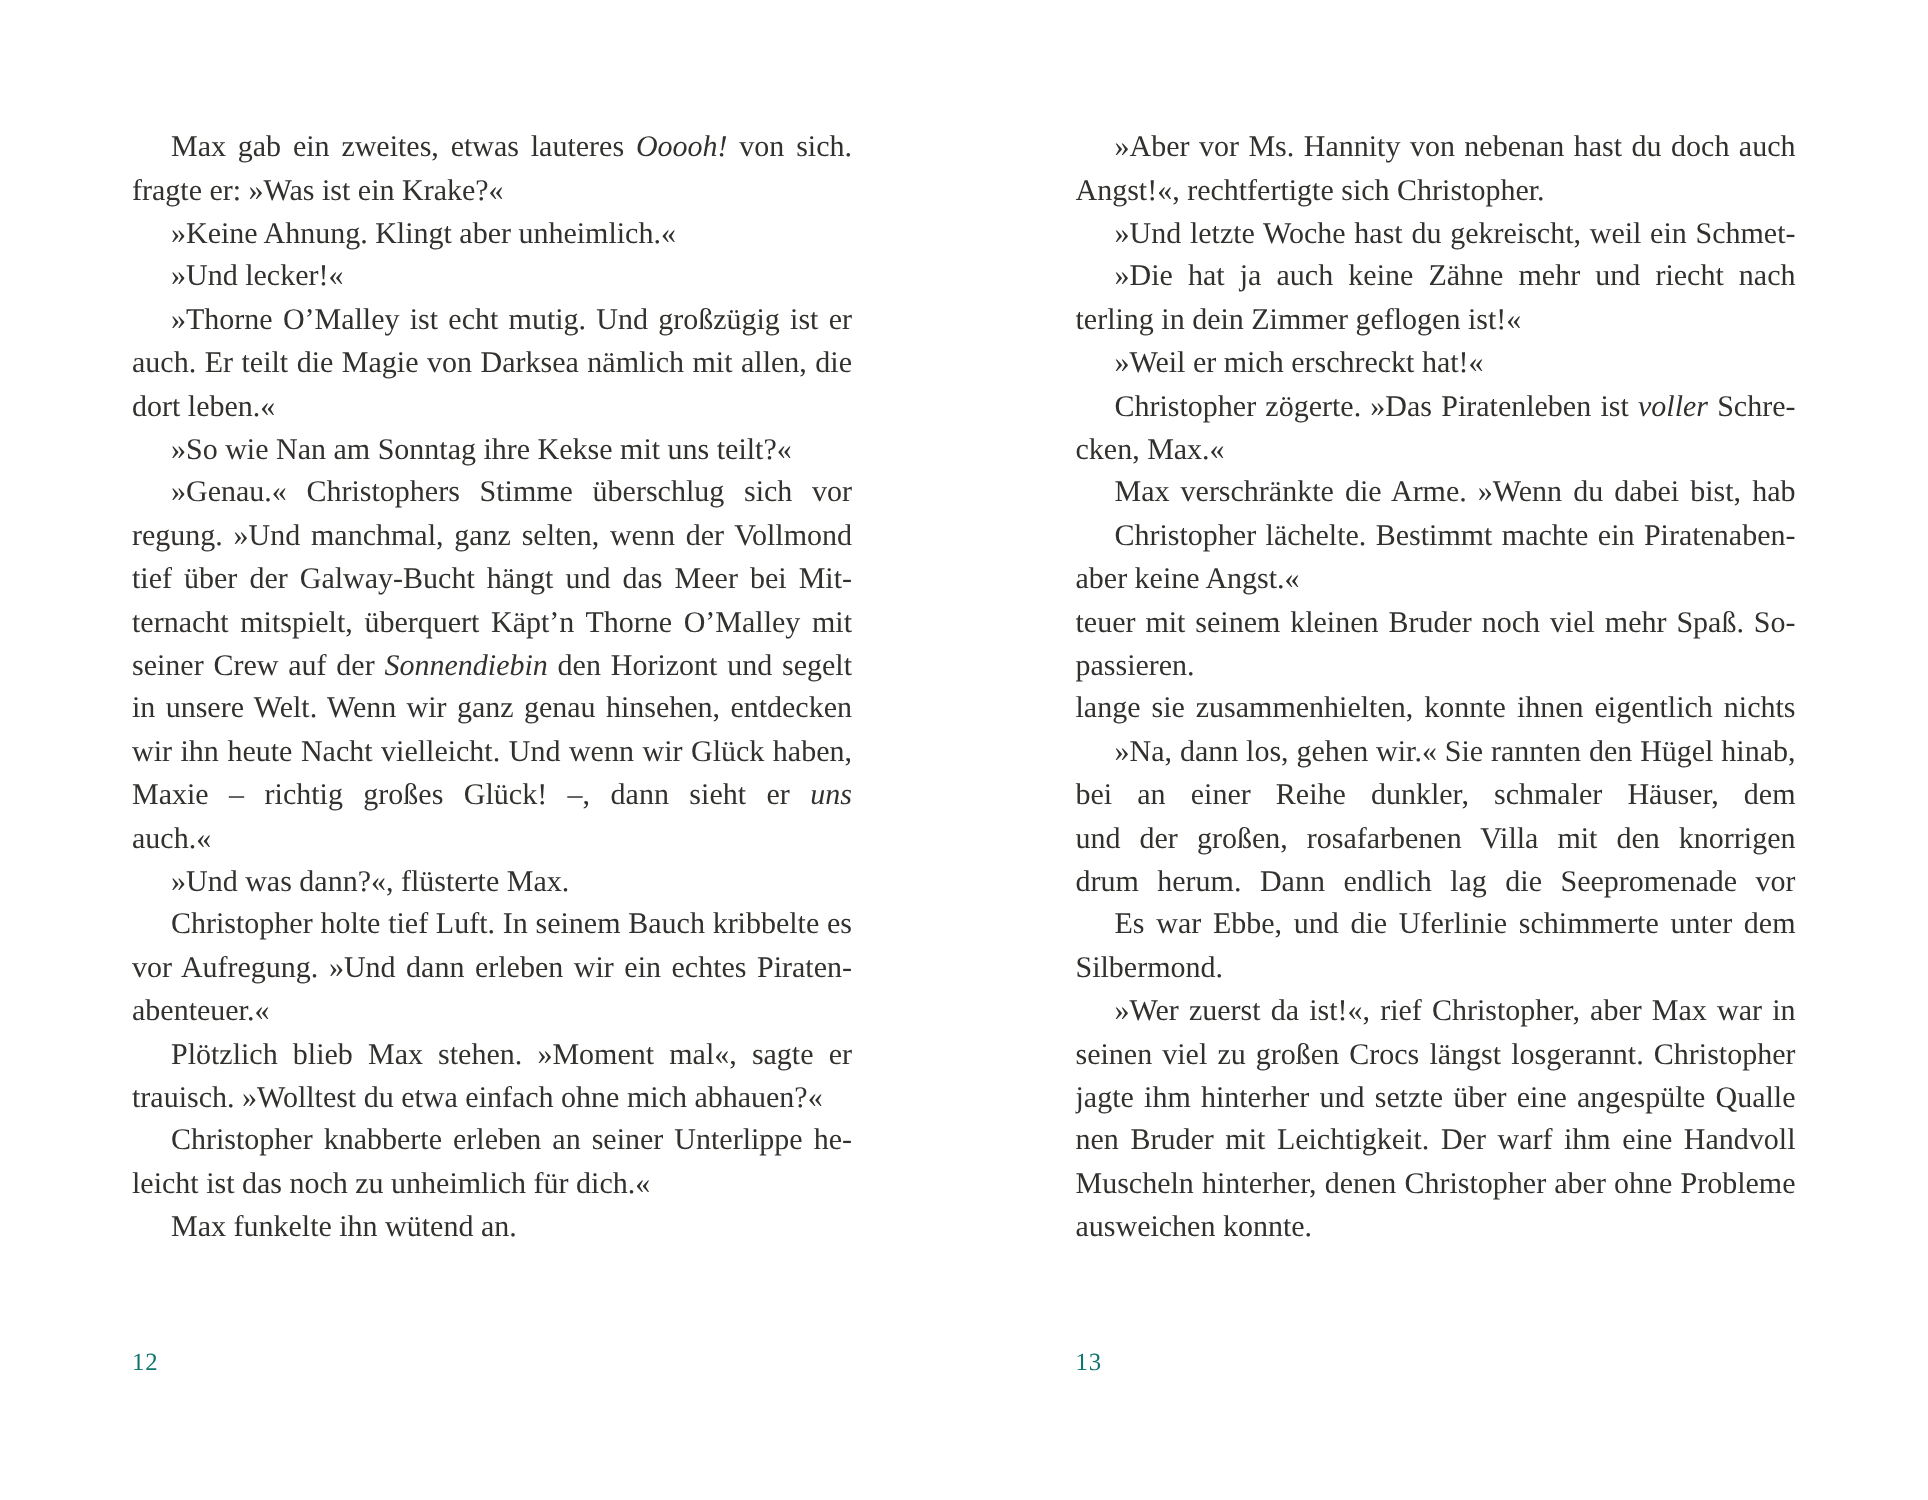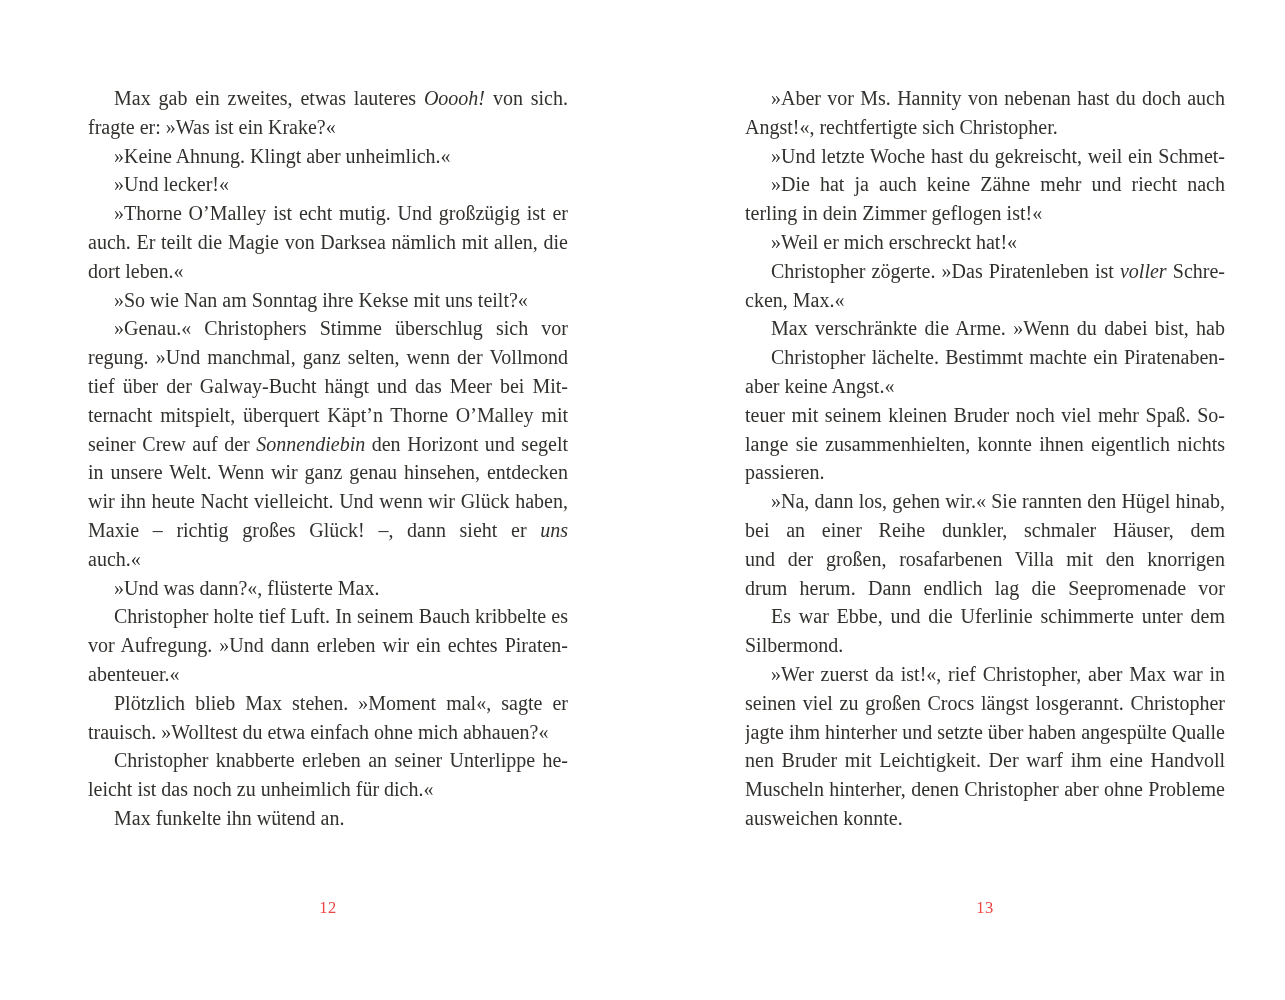--- a/index.html
+++ b/index.html
@@ -7,39 +7,39 @@
     width: 1285px; height: 1000px;
     background: #ffffff;
     font-family: "Liberation Serif", "DejaVu Serif", serif;
     color: #33312e;
     position: relative;
     overflow: hidden;
   }
   .spread { position: absolute; inset: 0; background: #ffffff; }
   .page { position: absolute; top: 0; height: 1000px; width: 480px; }
   .page-left  { left: 88px; }
-  .page-right { left: 717px; margin-left: 28px; }
+  .page-right { left: 717px; }
   .text-block {
     position: absolute; top: 84px; left: 0; width: 480px;
     font-size: 20px; line-height: 28.8px;
     text-rendering: optimizeLegibility;
   }
   .line {
     height: 28.8px;
     text-align: justify;
     text-align-last: justify;
     white-space: normal;
     overflow: hidden;
   }
   .line.para-end { text-align-last: left; }
   .indent { display: inline-block; width: 26px; height: 1px; }
   em { font-style: italic; }
   .page-number {
     position: absolute; top: 898px; left: 0; width: 480px;
-    text-align: center; font-size: 16.5px; letter-spacing: 0.5px; color: #ef4444;
+    text-align: left; font-size: 16.5px; letter-spacing: 0.5px; color: #0f766e;
   }
 </style>
 </head>
 <body>
 
 <div class="spread">
   <div class="page page-left">
     <div class="text-block">
         <div class="line"><span class="indent"></span><span>Max gab ein zweites, etwas lauteres </span><em>Ooooh!</em><span> von sich. Dann</span></div>
         <div class="line para-end"><span>fragte er: »Was ist ein Krake?«</span></div>
@@ -77,30 +77,30 @@
         <div class="line"><span class="indent"></span><span>»Und letzte Woche hast du gekreischt, weil ein Schmet-</span></div>
         <div class="line para-end"><span class="indent"></span><span>»Die hat ja auch keine Zähne mehr und riecht nach Käse!«</span></div>
         <div class="line para-end"><span>terling in dein Zimmer geflogen ist!«</span></div>
         <div class="line para-end"><span class="indent"></span><span>»Weil er mich erschreckt hat!«</span></div>
         <div class="line"><span class="indent"></span><span>Christopher zögerte. »Das Piratenleben ist </span><em>voller</em><span> Schre-</span></div>
         <div class="line para-end"><span>cken, Max.«</span></div>
         <div class="line"><span class="indent"></span><span>Max verschränkte die Arme. »Wenn du dabei bist, hab ich</span></div>
         <div class="line"><span class="indent"></span><span>Christopher lächelte. Bestimmt machte ein Piratenaben-</span></div>
         <div class="line para-end"><span>aber keine Angst.«</span></div>
         <div class="line"><span>teuer mit seinem kleinen Bruder noch viel mehr Spaß. So-</span></div>
+        <div class="line para-end"><span>passieren.</span></div>
         <div class="line"><span>lange sie zusammenhielten, konnte ihnen eigentlich nichts</span></div>
-        <div class="line para-end"><span>passieren.</span></div>
         <div class="line"><span class="indent"></span><span>»Na, dann los, gehen wir.« Sie rannten den Hügel hinab, vor-</span></div>
         <div class="line"><span>bei an einer Reihe dunkler, schmaler Häuser, dem Hundepark</span></div>
         <div class="line"><span>und der großen, rosafarbenen Villa mit den knorrigen Bäumen</span></div>
         <div class="line para-end"><span>drum herum. Dann endlich lag die Seepromenade vor ihnen.</span></div>
         <div class="line"><span class="indent"></span><span>Es war Ebbe, und die Uferlinie schimmerte unter dem</span></div>
         <div class="line para-end"><span>Silbermond.</span></div>
         <div class="line"><span class="indent"></span><span>»Wer zuerst da ist!«, rief Christopher, aber Max war in</span></div>
         <div class="line"><span>seinen viel zu großen Crocs längst losgerannt. Christopher</span></div>
-        <div class="line"><span>jagte ihm hinterher und setzte über haben angespülte Qualle</span></div>
+        <div class="line"><span>jagte ihm hinterher und setzte über eine angespülte Qualle</span></div>
         <div class="line"><span>nen Bruder mit Leichtigkeit. Der warf ihm eine Handvoll</span></div>
         <div class="line"><span>Muscheln hinterher, denen Christopher aber ohne Probleme</span></div>
         <div class="line para-end"><span>ausweichen konnte.</span></div>
       </div>
     <div class="page-number">13</div>
   </div>
 </div>
 
 </body></html>

